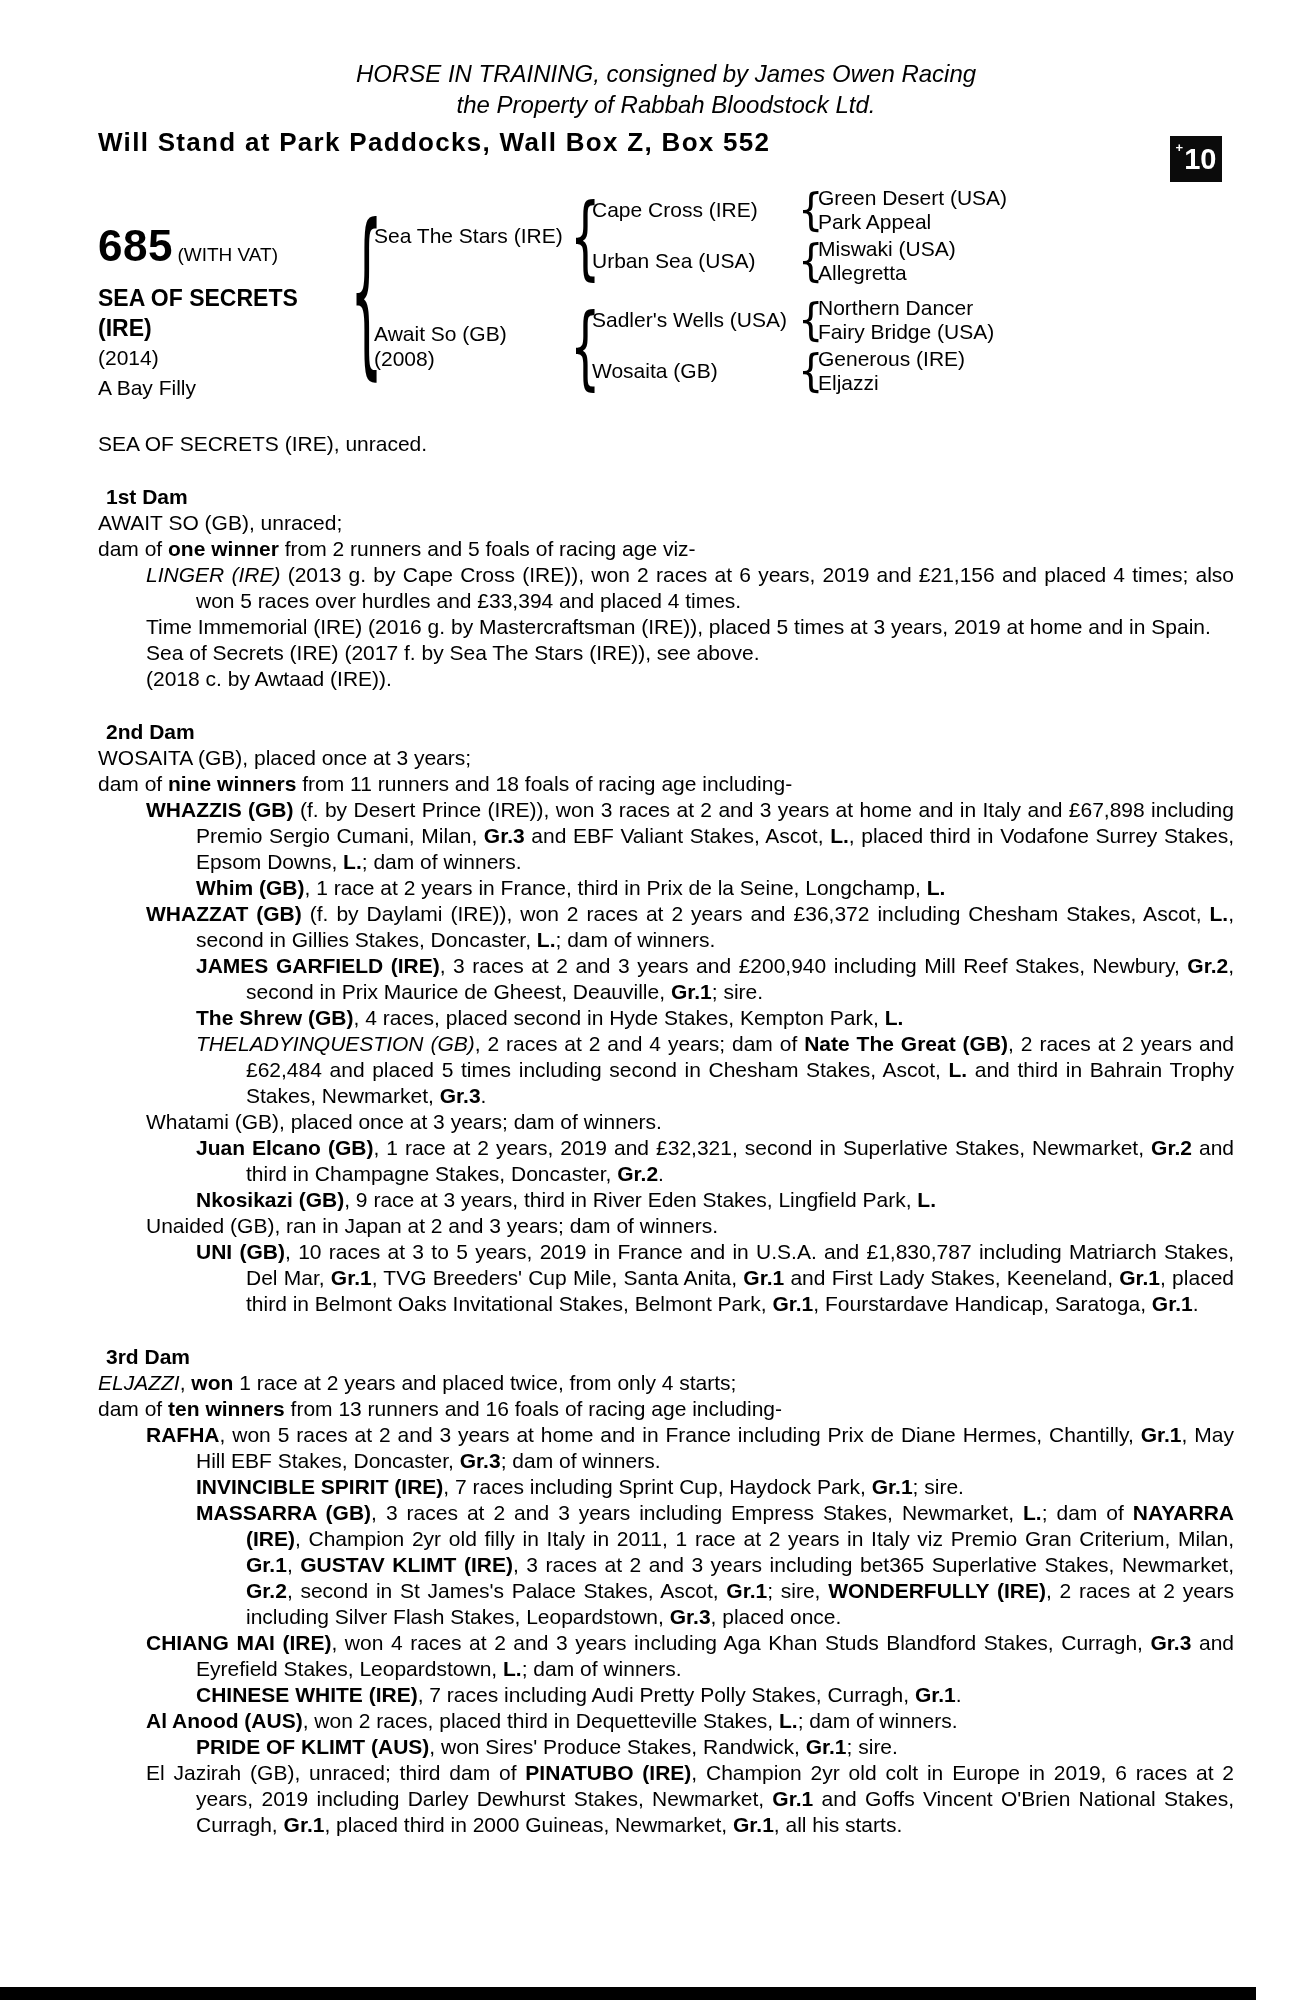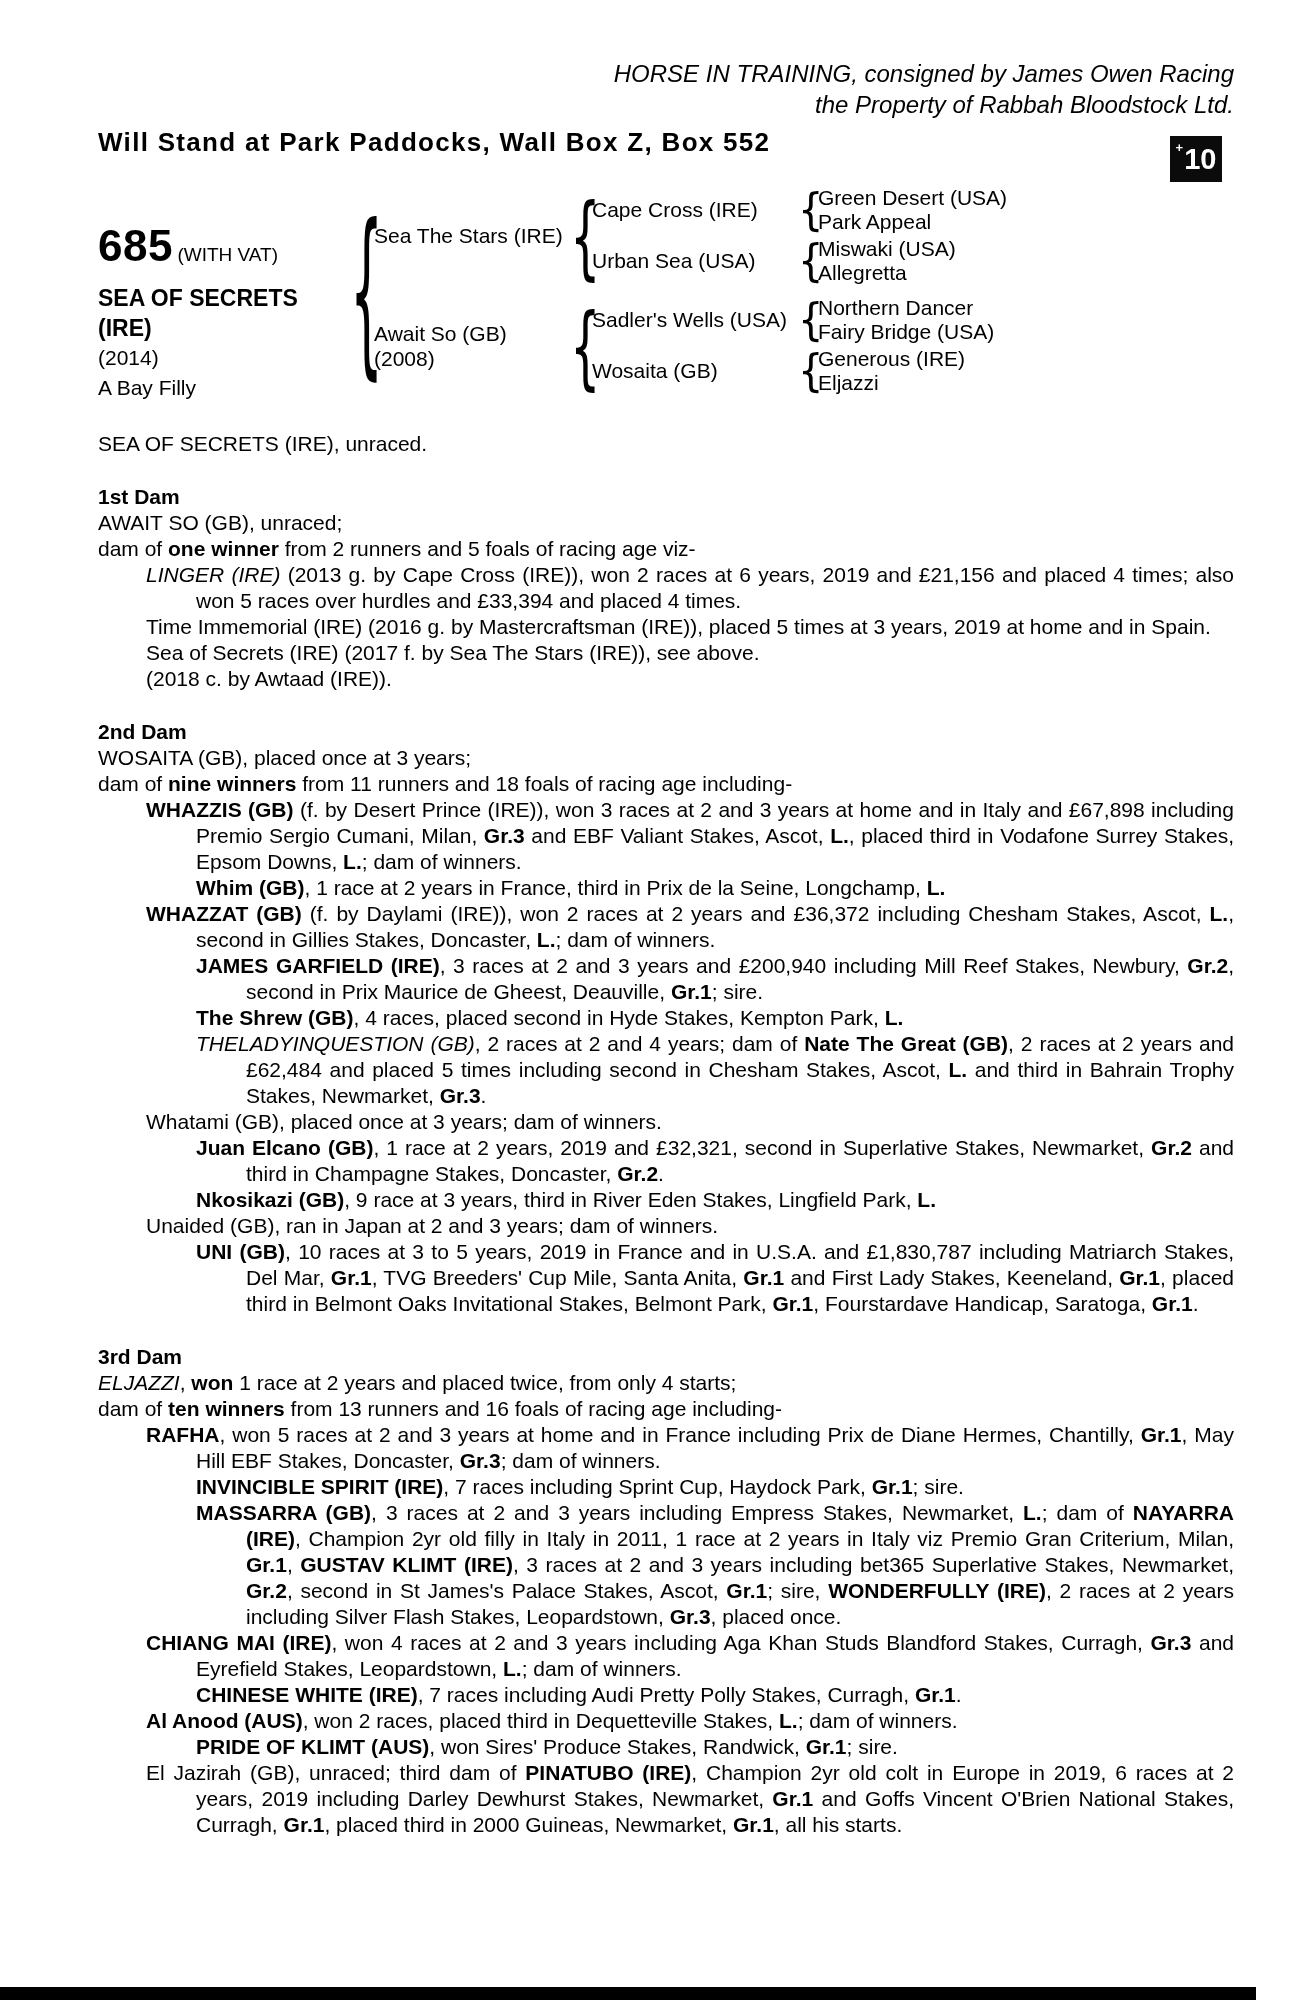--- a/index.html
+++ b/index.html
@@ -9,21 +9,21 @@
     height: 2000px;
     margin: 0 auto;
     background: #ffffff;
     color: #000;
     font-family: "Liberation Sans", sans-serif;
     box-sizing: border-box;
     padding: 58px 80px 0 98px;
     overflow: hidden;
   }
   
-  .header-center { text-align: right; font-style: italic; font-size: 24px; line-height: 31px; }
+  .header-center { text-align: center; font-style: italic; font-size: 24px; line-height: 31px; }
   .stand-line { font-weight: bold; font-size: 26px; letter-spacing: 1.3px; margin-top: 7px; }
   .badge {
     position: absolute; top: 136px; right: 92px;
     width: 52px; height: 46px; background: #0b0b0b; color: #fff;
     display: flex; align-items: center; justify-content: center;
     font-weight: bold; font-size: 29px; line-height: 1;
   }
   .badge .plus { font-size: 13px; align-self: flex-start; margin-top: 5px; margin-right: 1px; }
 
   
@@ -44,21 +44,21 @@
   .gen1-stack { flex: 1; }
   .gen1-item  { display: flex; align-items: center; margin: 5px 0; }
   .gen1-name  { width: 196px; flex: none; font-size: 21px; line-height: 25px; }
   .gen2-stack { flex: 1; }
   .gen2-item  { display: flex; align-items: center; margin: 3px 0; }
   .gen2-name  { width: 206px; flex: none; font-size: 21px; }
   .gen3-pair  { flex: 1; font-size: 21px; line-height: 24px; }
 
   
   .summary { margin-top: 28px; font-size: 21px; line-height: 26px; }
-  .dam-heading { font-weight: bold; font-size: 21px; line-height: 26px; margin-top: 27px; }
+  .dam-heading { font-weight: bold; font-size: 21px; line-height: 26px; margin-top: 27px; margin-left: 8px; }
   .para { margin: 0; font-size: 21px; line-height: 26px; text-align: justify; }
   .indent-0 { padding-left: 0; }
   .indent-1 { padding-left: 98px;  text-indent: -50px; }
   .indent-2 { padding-left: 148px; text-indent: -50px; }
   .seg-b { font-weight: bold; }
   .seg-i { font-style: italic; }
 
   .bottom-bar { position: absolute; left: 0; bottom: 0; width: 1256px; height: 13px; background: #000; }
 </style>
 </head>

